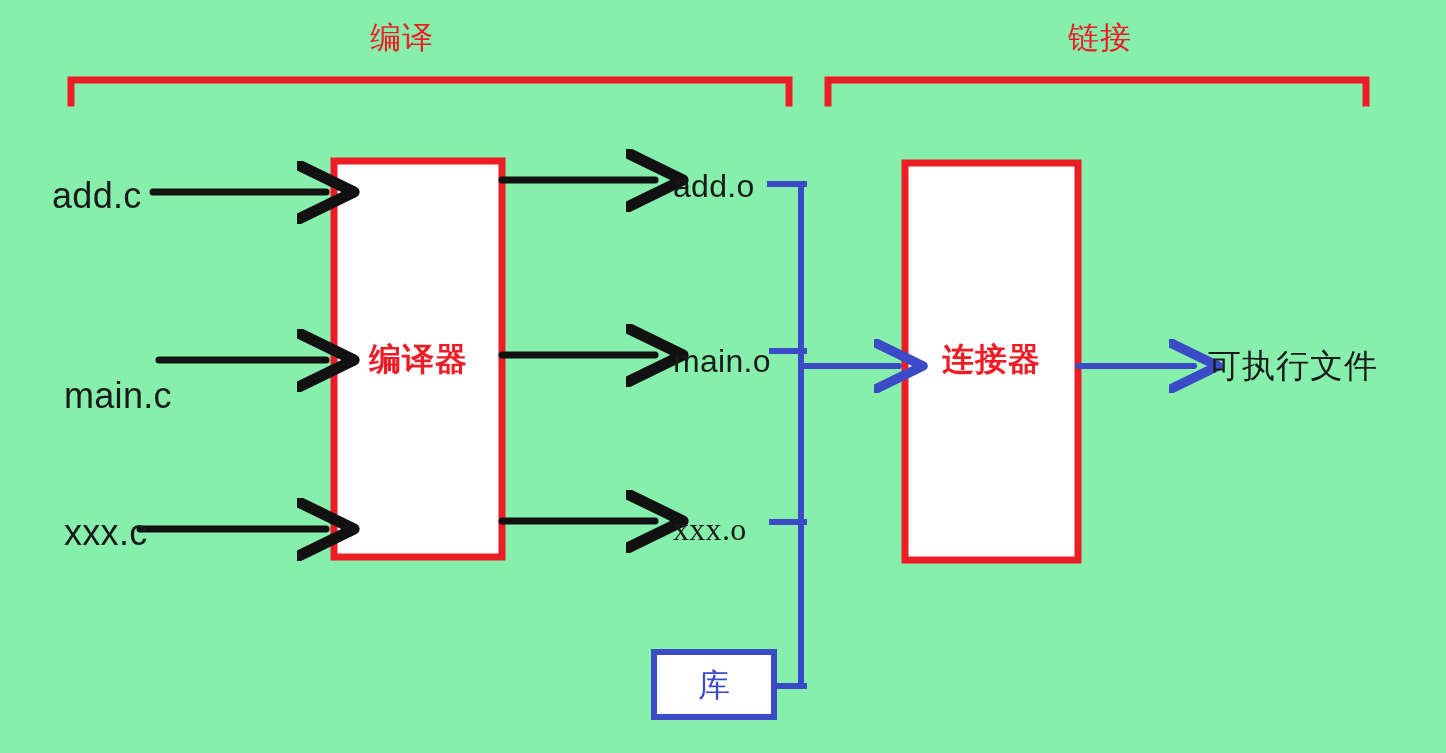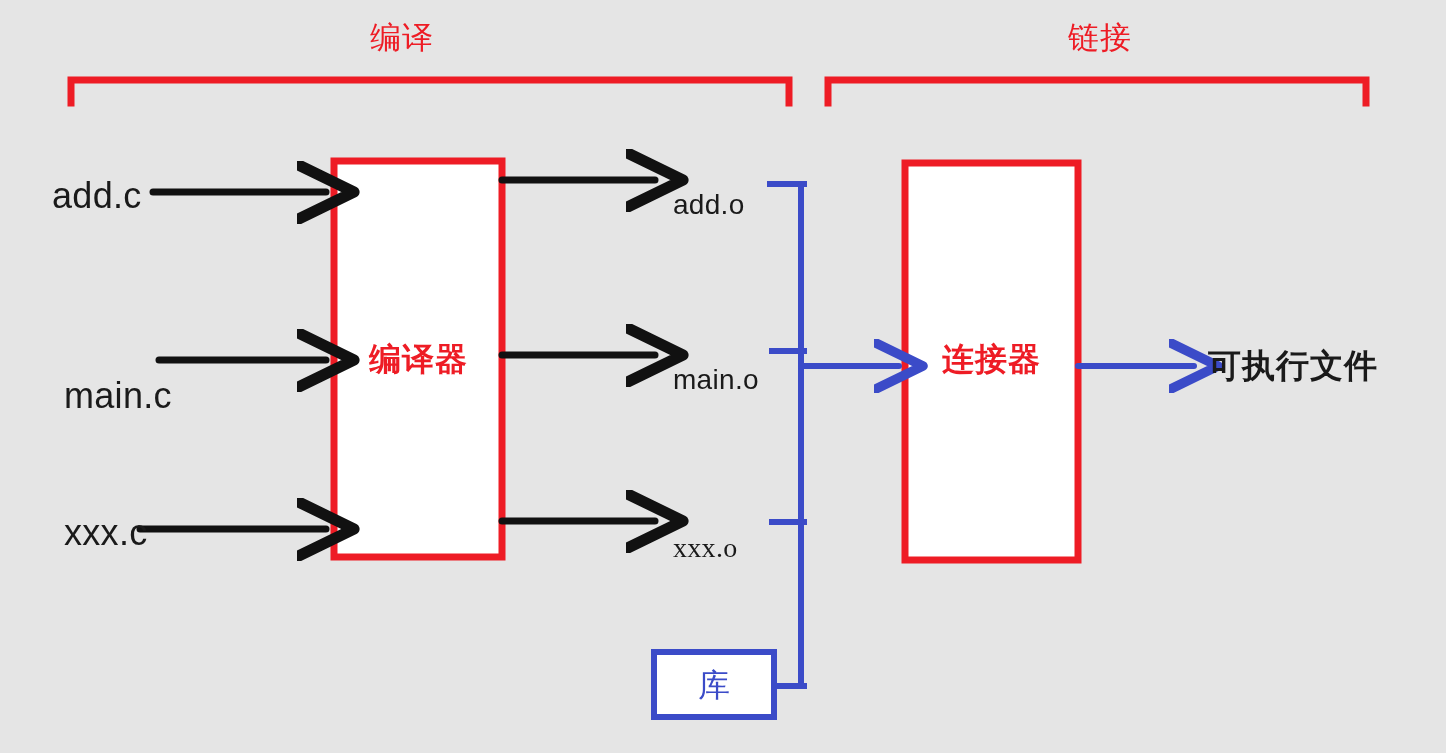--- a/index.html
+++ b/index.html
@@ -8,21 +8,21 @@
     padding: 0;
     background: #ffffff;
   }
   body {
     font-family: "Liberation Sans", "DejaVu Sans", sans-serif;
   }
   #canvas {
     position: relative;
     width: 1446px;
     height: 753px;
-    background: #e5e5e5;
+    background: #86efac;
     overflow: hidden;
   }
   svg.layer {
     position: absolute;
     left: 0;
     top: 0;
     width: 1446px;
     height: 753px;
     pointer-events: none;
   }
@@ -30,24 +30,23 @@
     position: absolute;
     white-space: nowrap;
     line-height: 1;
   }
   .src-label {
     font-size: 36px;
     color: #1a1a1a;
     letter-spacing: 0.3px;
   }
   .obj-label {
-    font-size: 28px;
+    font-size: 32px;
     color: #1a1a1a;
     letter-spacing: 0.3px;
-    margin-top: 21px;
   }
   .bracket-label {
     font-size: 31px;
     color: #ee1c25;
     letter-spacing: 1px;
   }
   .box-label-red {
     font-size: 32px;
     color: #ee1c25;
     letter-spacing: 1px;
@@ -55,21 +54,20 @@
   }
   .box-label-blue {
     font-size: 32px;
     color: #3b4bc8;
     letter-spacing: 1px;
   }
   .out-label {
     font-size: 33px;
     color: #1a1a1a;
     letter-spacing: 1px;
-    font-weight: bold;
   }
 </style>
 </head>
 <body>
 
 <div id="canvas">
 
   <svg class="layer" viewBox="0 0 1446 753" xmlns="http://www.w3.org/2000/svg">
     <defs>
       <marker id="arrowBlack" markerWidth="9" markerHeight="9" refX="4.2" refY="4.5" orient="auto" markerUnits="strokeWidth">

